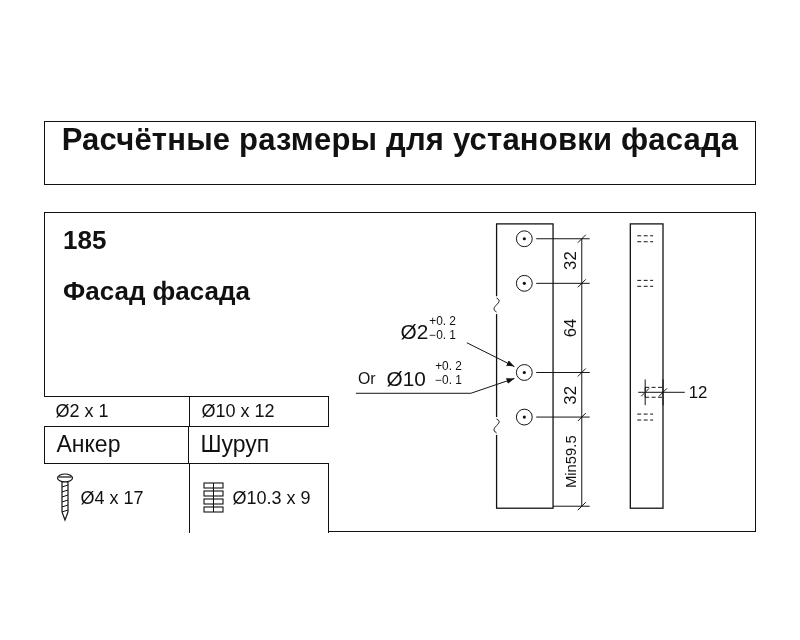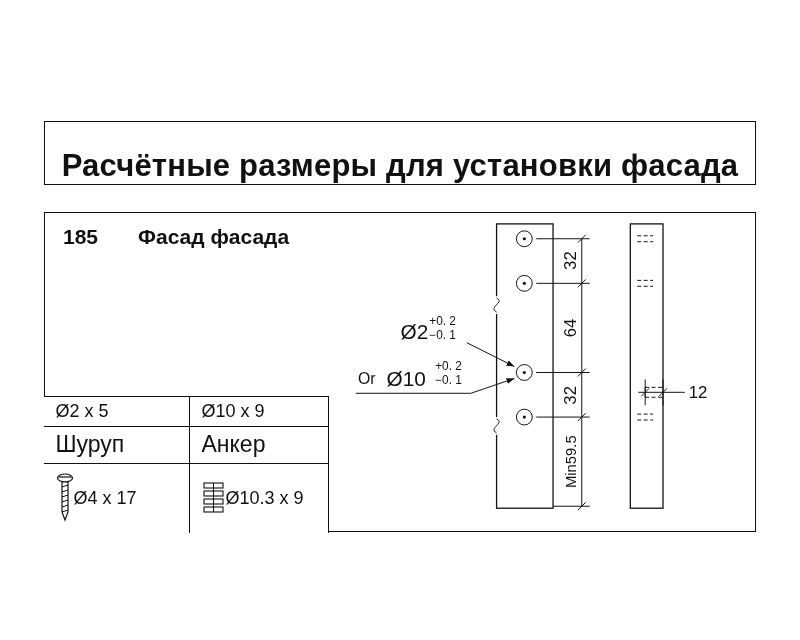--- a/index.html
+++ b/index.html
@@ -3,49 +3,49 @@
 <meta charset="utf-8">
 <style>
   html,body{margin:0;padding:0;background:#fff;}
   .page{
     position:relative;width:800px;height:640px;background:#fff;overflow:hidden;
     font-family:"Liberation Sans","DejaVu Sans",sans-serif;color:#111;
   }
   .title-box{
     position:absolute;left:44px;top:121px;width:712px;height:64px;
     border:1.5px solid #111;box-sizing:border-box;
-    display:flex;align-items:flex-end;justify-content:center;
+    display:flex;align-items:flex-start;justify-content:center;
   }
   .title-box span{font-size:31px;font-weight:600;letter-spacing:.2px;white-space:nowrap;}
   .main-box{
     position:absolute;left:44px;top:212px;width:712px;height:320px;
     border:1.5px solid #111;box-sizing:border-box;
   }
   .part-label{
-    position:absolute;left:18px;top:12px;font-size:21px;font-weight:600;
-    display:flex;gap:40px;white-space:nowrap;
+    position:absolute;left:18px;top:12px;font-size:26px;font-weight:600;
+    display:flex;gap:20px;white-space:nowrap;flex-direction:column;
   }
   .drawing{position:absolute;left:0;top:0;width:709px;height:317px;}
   .drawing text{fill:#111;font-family:"Liberation Sans","DejaVu Sans",sans-serif;}
   .ln{stroke:#111;stroke-width:1.3;fill:none;}
   .lnthin{stroke:#111;stroke-width:1;fill:none;}
   .fillw{fill:#fff;}
   .spec-table{
     position:absolute;left:-1.5px;bottom:-1.5px;
     display:grid;grid-template-columns:145px 140px;grid-template-rows:30px 37px 70px;
     background:#fff;
   }
   .cell{
     border-top:1.5px solid #111;box-sizing:border-box;
     display:flex;align-items:center;padding-left:12px;white-space:nowrap;
   }
   .cell.col2{border-left:1.5px solid #111;border-right:1.5px solid #111;}
   .t-size{font-size:18px;}
   .t-type{font-size:23px;}
-  .t-fast{font-size:18px;}
+  .t-fast{font-size:18px;gap:7px;}
   .icon-wrap{display:flex;align-items:center;}
 </style>
 </head>
 <body>
 
 <div class="page">
 
   <div class="title-box">
     <span>Расчётные размеры для установки фасада</span>
   </div>
@@ -140,31 +140,31 @@
         <line class="lnthin" x1="622" y1="168" x2="622" y2="194"></line>
         <line class="lnthin" x1="597" y1="181" x2="644" y2="181"></line>
         <line class="lnthin" x1="600" y1="185" x2="608" y2="177"></line>
         <line class="lnthin" x1="618" y1="185" x2="626" y2="177"></line>
         <text x="648" y="187" font-size="17">12</text>
       </g>
     </svg>
 
     <div class="spec-table">
       <div class="cell col1 t-size">
-        <span>Ø2 x 5</span>
+        <span>Ø2 x 1</span>
       </div>
       <div class="cell col2 t-size">
-        <span>Ø10 x 9</span>
-      </div>
-
+        <span>Ø10 x 12</span>
+      </div>
+
+      <div class="cell col2 t-type">
+        <span>Анкер</span>
+      </div>
       <div class="cell col1 t-type">
         <span>Шуруп</span>
-      </div>
-      <div class="cell col2 t-type">
-        <span>Анкер</span>
       </div>
 
       <div class="cell col1 t-fast">
         <span class="icon-wrap">
           <svg width="18" height="50" viewBox="0 0 18 50">
             <ellipse cx="9" cy="5" rx="7.5" ry="4" fill="#fff" stroke="#111" stroke-width="1.2"></ellipse>
             <line x1="2.5" y1="4" x2="15.5" y2="4" stroke="#111" stroke-width="1.2"></line>
             <path d="M6 9 L6 39 L9 47 L12 39 L12 9 Z" fill="#fff" stroke="#111" stroke-width="1.2"></path>
             <g stroke="#111" stroke-width="1">
               <line x1="6" y1="14" x2="12" y2="12"></line>

